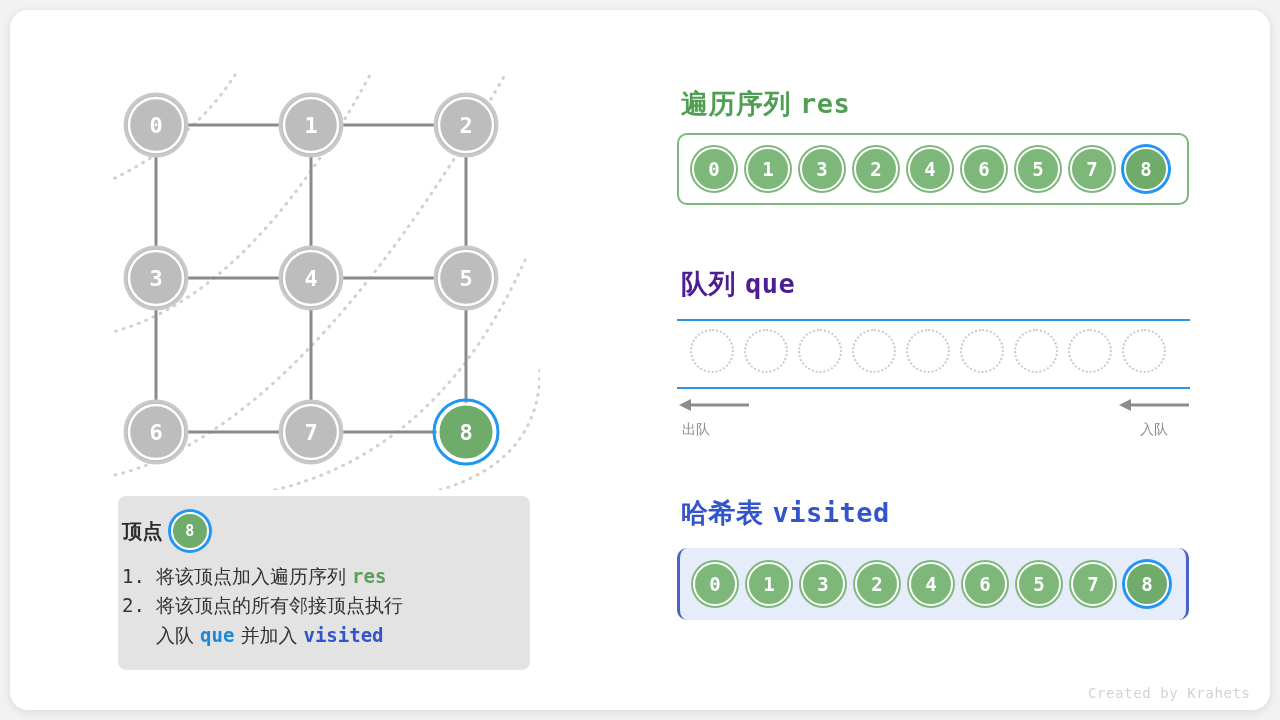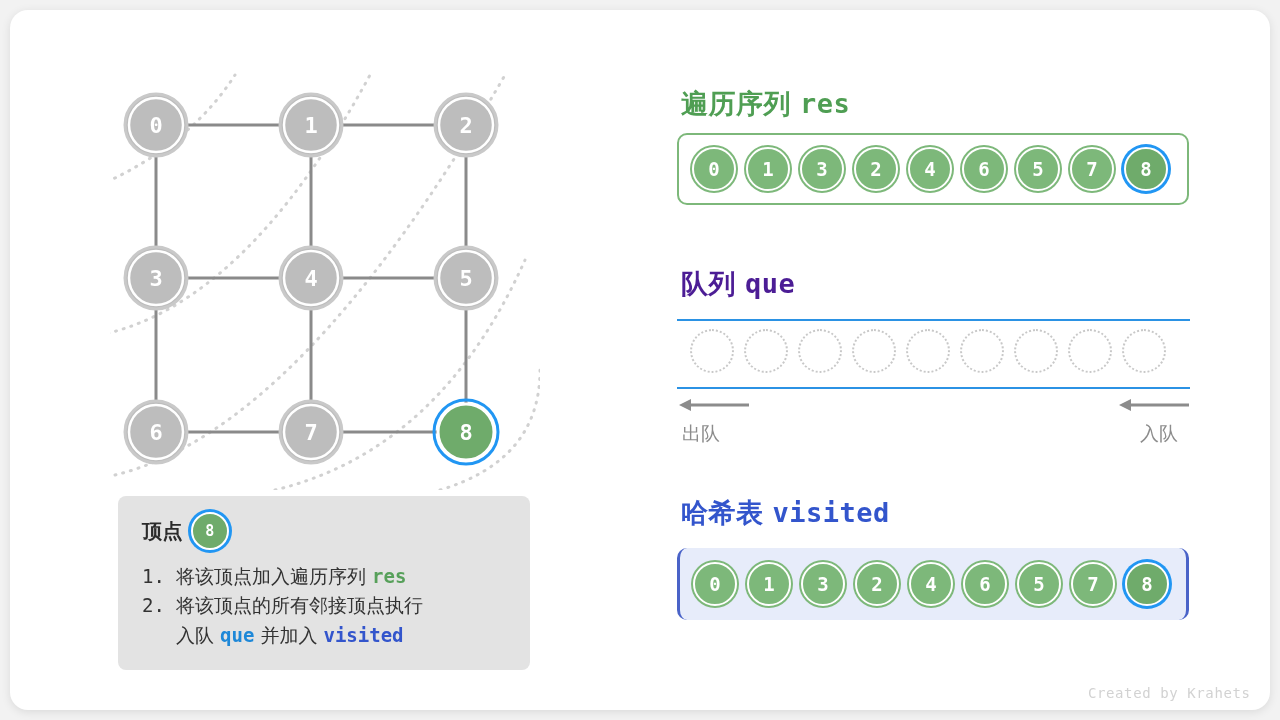--- a/index.html
+++ b/index.html
@@ -51,21 +51,21 @@
 
   
   .caption-box {
     position: absolute;
     left: 108px;
     top: 486px;
     width: 412px;
     box-sizing: border-box;
     background: #e3e3e3;
     border-radius: 8px;
-    padding: 16px 20px 20px 24px;
+    padding: 16px 20px 20px 4px;
   }
   .caption-title {
     display: flex;
     align-items: center;
     font-size: 20px;
     font-weight: bold;
     color: #2b2b2b;
     letter-spacing: 0.5px;
     margin-bottom: 12px;
     white-space: nowrap;
@@ -240,21 +240,21 @@
     position: absolute;
     top: 0;
     width: 73px;
     height: 20px;
   }
   .arrow.left-a { left: 0px; }
   .arrow.right-a { left: 440px; }
   .arrow-label {
     position: absolute;
     top: 26px;
-    font-size: 19px;
+    font-size: 14px;
     color: #8c8c8c;
     white-space: nowrap;
   }
   .arrow-label.left-l { left: 5px; }
   .arrow-label.right-l { left: 463px; }
 
   .credit {
     position: absolute;
     left: 1078px;
     top: 675px;

